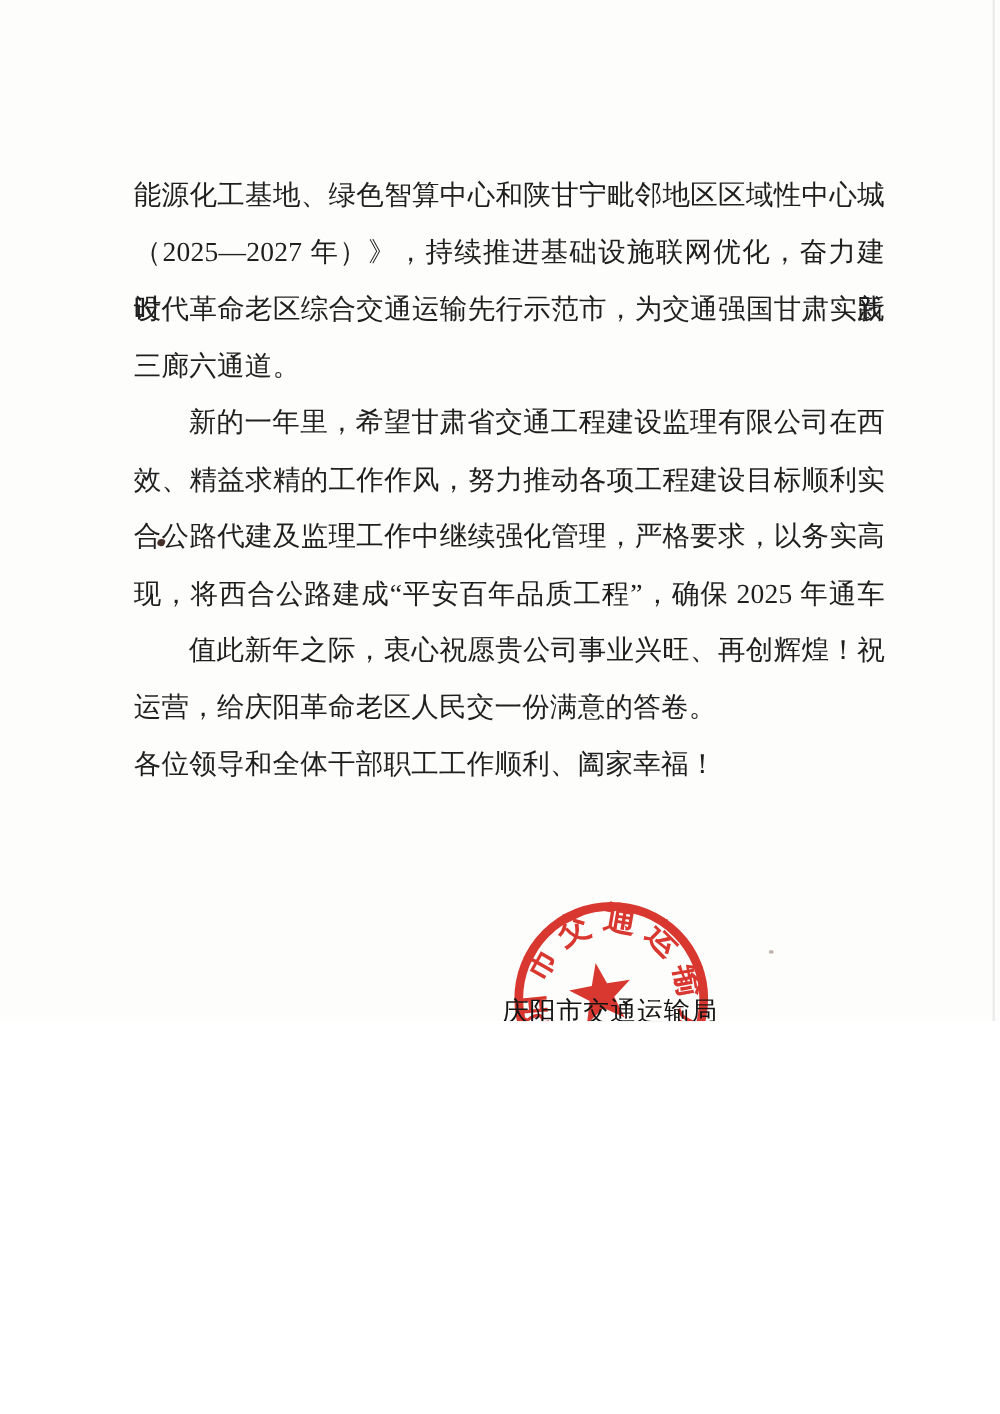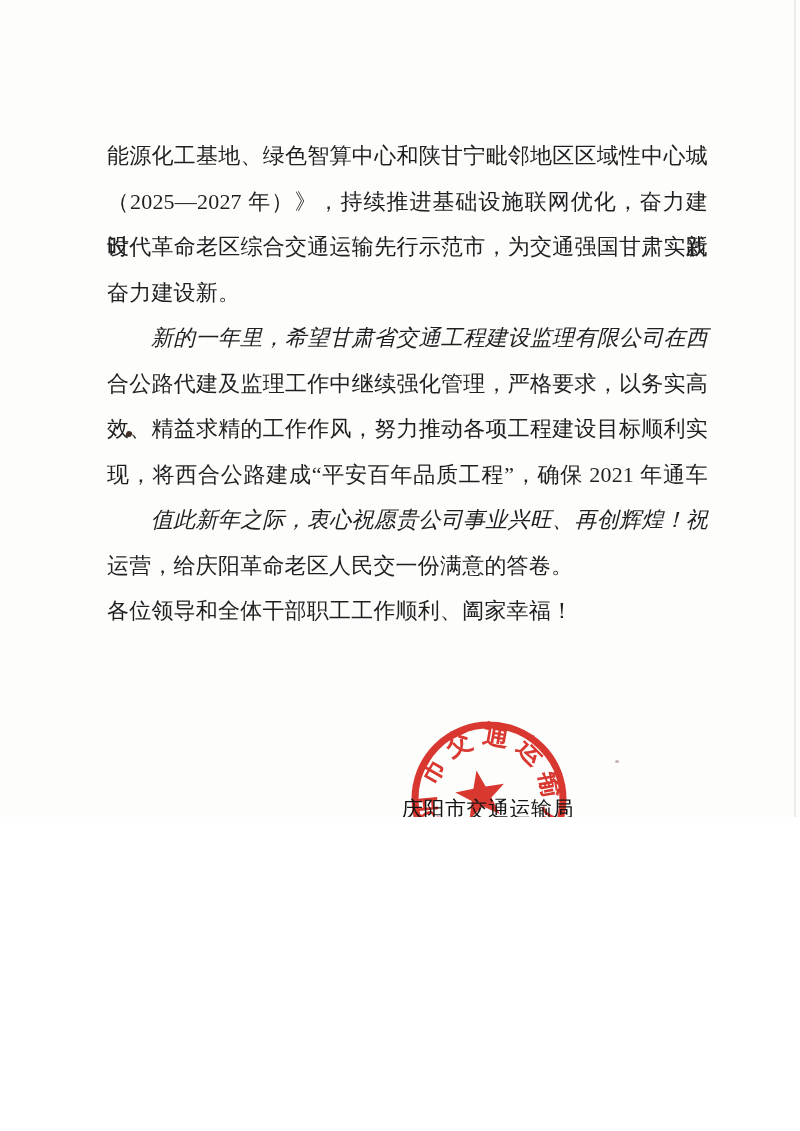--- a/index.html
+++ b/index.html
@@ -26,21 +26,20 @@
     white-space:nowrap;
     letter-spacing:0.2px;
   }
   .ln.j{
     white-space:normal;
     text-align:justify;
     text-align-last:justify;
   }
   .ln.ind{
     padding-left:44px;
-    font-style:italic;
   }
   
   .sig-org{
     position:absolute;left:402px;top:795px;
     font-size:21px;color:#141414;letter-spacing:0.5px;
     z-index:3;
   }
   .sig-date{
     position:absolute;left:404px;top:837px;
     font-size:21px;color:#a21caf;letter-spacing:1px;
@@ -73,26 +72,26 @@
 
 <div id="page">
 
   <div class="scan-edge"></div>
 
   <div class="body-text">
 
     <div class="ln j">能源化工基地、绿色智算中心和陕甘宁毗邻地区区域性中心城</div>
     <div class="ln j">（2025—2027 年）》，持续推进基础设施联网优化，奋力建设新</div>
     <div class="ln j">时代革命老区综合交通运输先行示范市，为交通强国甘肃实践</div>
-    <div class="ln">奋力建设新。</div>
+    <div class="ln">三廊六通道。</div>
 
     <div class="ln j ind">新的一年里，希望甘肃省交通工程建设监理有限公司在西</div>
+    <div class="ln j">效、精益求精的工作作风，努力推动各项工程建设目标顺利实</div>
     <div class="ln j">合公路代建及监理工作中继续强化管理，严格要求，以务实高</div>
-    <div class="ln j">效、精益求精的工作作风，努力推动各项工程建设目标顺利实</div>
-    <div class="ln j">现，将西合公路建成“平安百年品质工程”，确保 2021 年通车</div>
+    <div class="ln j">现，将西合公路建成“平安百年品质工程”，确保 2025 年通车</div>
     <div class="ln j ind">值此新年之际，衷心祝愿贵公司事业兴旺、再创辉煌！祝</div>
 
     <div class="ln">运营，给庆阳革命老区人民交一份满意的答卷。</div>
     <div class="ln">各位领导和全体干部职工工作顺利、阖家幸福！</div>
   </div>
 
   <svg class="seal" viewBox="0 0 170 170" xmlns="http://www.w3.org/2000/svg">
     <defs>
       <path id="sealArc" d="M85,30 a55,55 0 1,1 -0.01,0" fill="none"></path>
     </defs>

